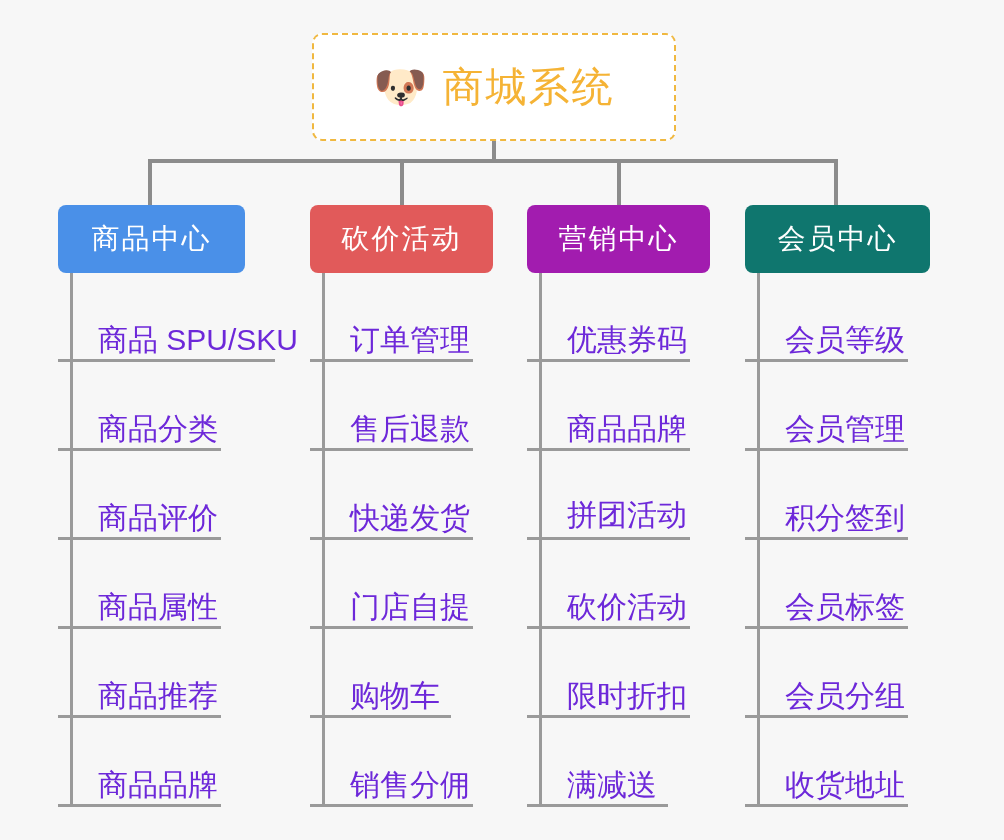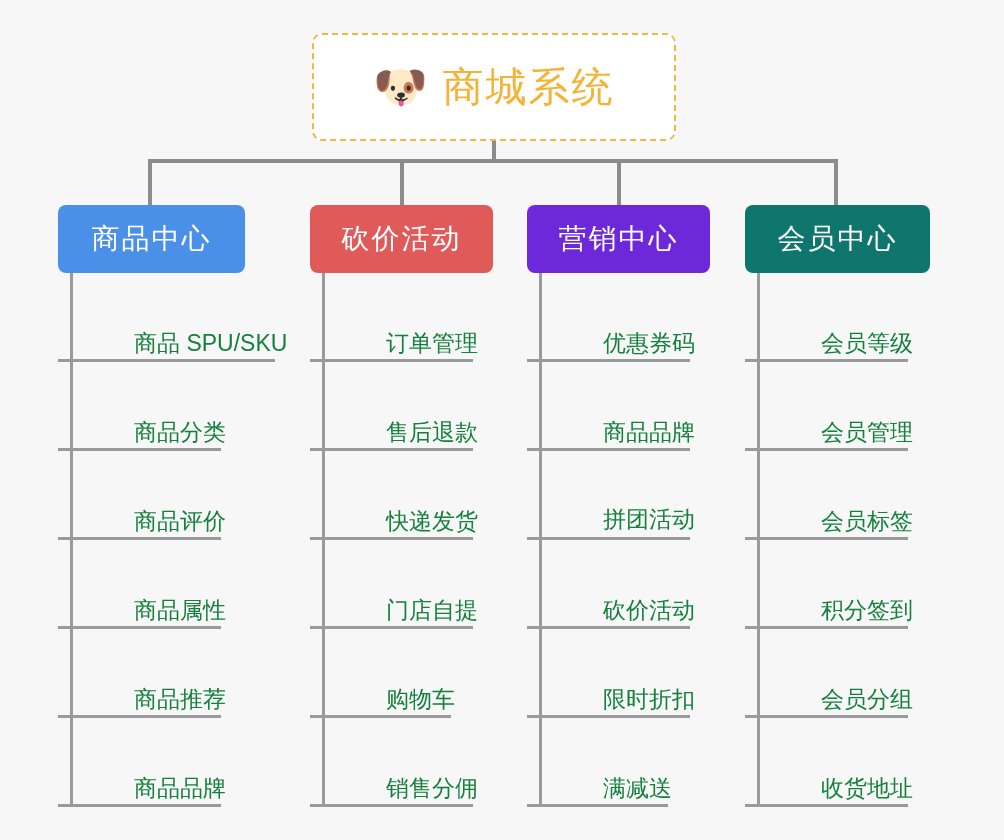--- a/index.html
+++ b/index.html
@@ -104,25 +104,24 @@
     position: relative;
     height: 89px;
     box-sizing: border-box;
     border-bottom: 3px solid #9a9a9a;
     display: flex;
     align-items: flex-end;
     padding-left: 40px;
     padding-bottom: 4px;
   }
   .item-label {
-    font-size: 23px;
-    color: #15803d;
+    font-size: 30px;
+    color: #6d28d9;
     white-space: nowrap;
     line-height: 1.05;
-    margin-left: 36px;
   }
 </style>
 </head>
 <body>
 
 <div id="chart">
 
   <div class="root-node">
     <span class="root-emoji">🐶</span>
     <span class="root-title">商城系统</span>
@@ -184,21 +183,21 @@
           </div>
           <div class="item" style="width: 141px;">
             <span class="item-label">购物车</span>
           </div>
           <div class="item" style="width: 163px;">
             <span class="item-label">销售分佣</span>
           </div>
         </div>
       </div>
       <div class="column" style="left: 527px; width: 183px;">
-        <div class="cat-box" style="background: #6d28d9; width: 183px;">
+        <div class="cat-box" style="background: #a21caf; width: 183px;">
           <span>营销中心</span>
         </div>
         <div class="items">
           <div class="trunk" style="background: rgb(154, 154, 154); height: 534px;"></div>
           <div class="item" style="width: 163px;">
             <span class="item-label">优惠券码</span>
           </div>
           <div class="item" style="width: 163px;">
             <span class="item-label">商品品牌</span>
           </div>
@@ -222,24 +221,24 @@
         </div>
         <div class="items">
           <div class="trunk" style="background: rgb(154, 154, 154); height: 534px;"></div>
           <div class="item" style="width: 163px;">
             <span class="item-label">会员等级</span>
           </div>
           <div class="item" style="width: 163px;">
             <span class="item-label">会员管理</span>
           </div>
           <div class="item" style="width: 163px;">
+            <span class="item-label">积分签到</span>
+          </div>
+          <div class="item" style="width: 163px;">
             <span class="item-label">会员标签</span>
-          </div>
-          <div class="item" style="width: 163px;">
-            <span class="item-label">积分签到</span>
           </div>
           <div class="item" style="width: 163px;">
             <span class="item-label">会员分组</span>
           </div>
           <div class="item" style="width: 163px; text-align: right;">
             <span class="item-label">收货地址</span>
           </div>
         </div>
       </div>
     </div>

